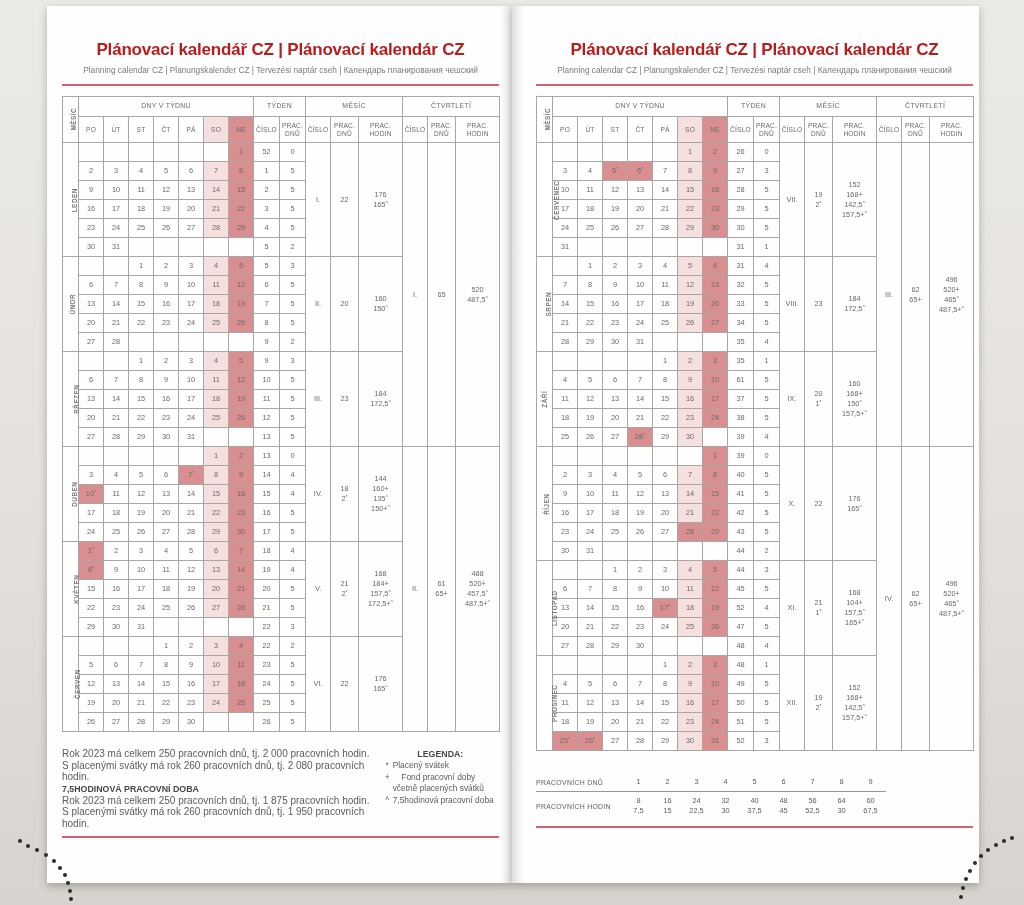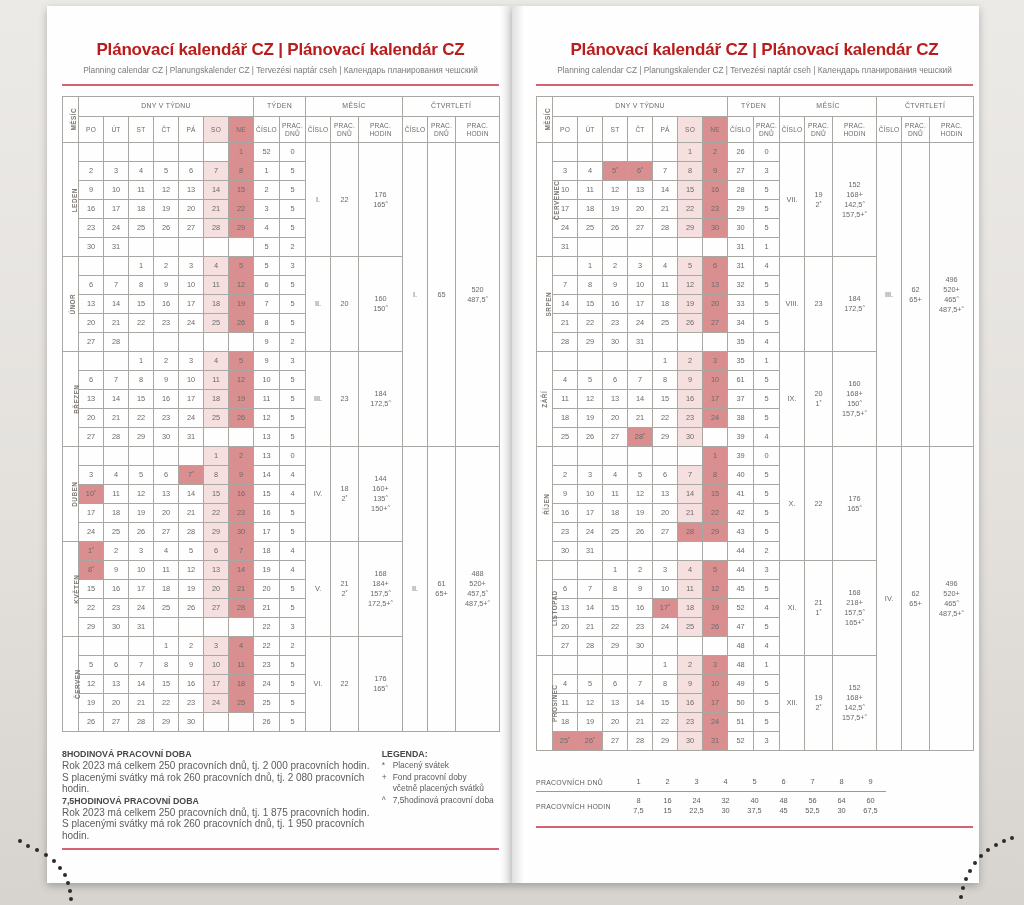--- a/index.html
+++ b/index.html
@@ -33,21 +33,21 @@
   .vrt{display:inline-block;transform:rotate(-90deg);white-space:nowrap;font-size:6.4px;
     font-weight:bold;letter-spacing:.5px;color:#7b7876;}
   td.mname,th.mname{background:#fff;}
   td.roman{font-size:7.4px;}
   td.mlines .ln{font-size:7.3px;line-height:10px;}
   sup{font-size:5.2px;vertical-align:2px;line-height:0;}
   .footer-left{display:flex;margin-top:16px;}
   .f-texts{width:312px;}
   .f-head{font-size:8.8px;font-weight:bold;color:#474747;line-height:12px;}
   .f-line{font-size:10px;color:#5c5c5c;line-height:11.5px;}
-  .f-legend{margin-left:12px;width:119px;}
+  .f-legend{margin-left:12px;width:119px;text-align:center;}
   .leg-item{display:flex;font-size:8.4px;color:#5c5c5c;line-height:11.5px;}
   .leg-sym{width:11px;flex:none;}
   .leg-txt{white-space:pre-line;}
   .bottom-rule{margin-top:7px;}
   .hours{margin-top:26px;width:350px;color:#5c5c5c;}
   .h-row{display:flex;align-items:center;}
   .h-row1{border-bottom:1px solid #9b9895;padding-bottom:4px;}
   .h-row2{padding-top:4px;}
   .h-label{width:88px;font-size:6.9px;letter-spacing:.3px;text-align:left;}
   .h-cells{display:flex;}
@@ -535,21 +535,20 @@
                 <td></td>
                 <td></td>
                 <td>26</td>
                 <td>5</td>
               </tr>
             </tbody>
           </table>
         </div>
       <div class="footer-left">
         <div class="f-texts">
-          <div class="f-head">8HODINOVÁ PRACOVNÍ DOBA</div>
           <div class="f-line">Rok 2023 má celkem 250 pracovních dnů, tj. 2 000 pracovních hodin.</div>
           <div class="f-line">S placenými svátky má rok 260 pracovních dnů, tj. 2 080 pracovních hodin.</div>
           <div class="f-head">7,5HODINOVÁ PRACOVNÍ DOBA</div>
           <div class="f-line">Rok 2023 má celkem 250 pracovních dnů, tj. 1 875 pracovních hodin.</div>
           <div class="f-line">S placenými svátky má rok 260 pracovních dnů, tj. 1 950 pracovních hodin.</div>
         </div>
         <div class="f-legend">
           <div class="f-head">LEGENDA:</div>
           <div class="leg-item">
             <span class="leg-sym">*</span>
@@ -944,21 +943,21 @@
                 <td class="hol">5</td>
                 <td>44</td>
                 <td>3</td>
                 <td class="roman" rowspan="5">XI.</td>
                 <td rowspan="5" class="mlines">
                   <div class="ln">21</div>
                   <div class="ln">1<sup>*</sup></div>
                 </td>
                 <td rowspan="5" class="mlines">
                   <div class="ln">168</div>
-                  <div class="ln">218+</div>
+                  <div class="ln">104+</div>
                   <div class="ln">157,5<sup>^</sup></div>
                   <div class="ln">165+<sup>^</sup></div>
                 </td>
               </tr>
               <tr>
                 <td>6</td>
                 <td>7</td>
                 <td>8</td>
                 <td>9</td>
                 <td>10</td>

